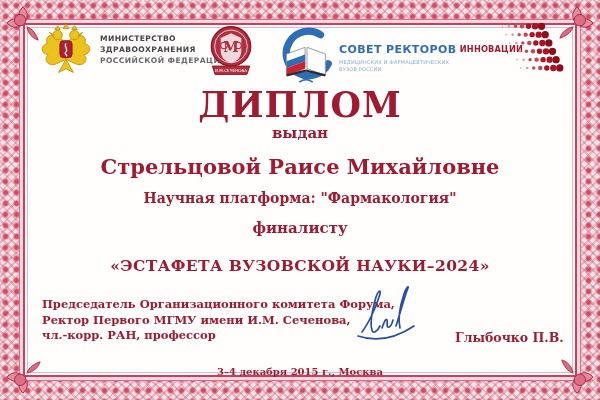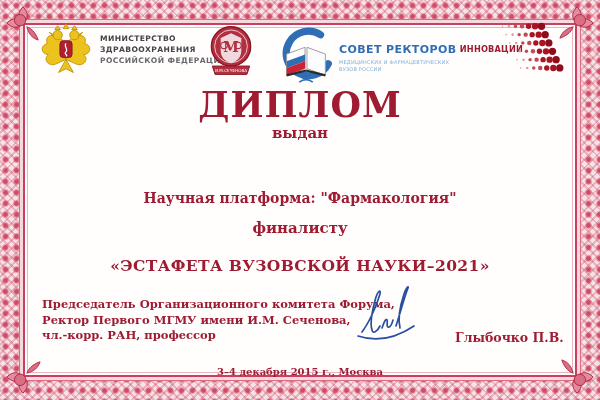--- a/index.html
+++ b/index.html
@@ -188,23 +188,24 @@
         <circle cx="32.5" cy="53" r="1.45" fill="#dc9aa2"></circle>
         <circle cx="40" cy="53" r="2.00" fill="#c24a58"></circle>
         <circle cx="47.5" cy="53" r="2.55" fill="#c24a58"></circle>
         <circle cx="55" cy="53" r="3.10" fill="#a81424"></circle>
         <circle cx="62.5" cy="53" r="3.65" fill="#a81424"></circle>
         <circle cx="70" cy="53" r="4.20" fill="#8f0c1c"></circle>
       </svg>
 
     <div class="abs center red title">ДИПЛОМ</div>
     <div class="abs center red issued">выдан</div>
+    <div class="abs center red name">Стрельцовой Раисе Михайловне</div>
     <div class="abs center red platform">Научная платформа: "Фармакология"</div>
     <div class="abs center red award1">финалисту</div>
-    <div class="abs center red award3">«ЭСТАФЕТА ВУЗОВСКОЙ НАУКИ–2021»</div>
+    <div class="abs center red award3">«ЭСТАФЕТА ВУЗОВСКОЙ НАУКИ–2024»</div>
 
     <div class="abs red signatory">
       <span style="display:block">Председатель Организационного комитета Форума,</span>
       <span style="display:block">Ректор Первого МГМУ имени И.М. Сеченова,</span>
       <span style="display:block">чл.-корр. РАН, профессор</span>
     </div>
 
     <svg class="abs" style="left:352px;top:282px;width:82px;height:66px;" viewBox="0 0 82 66">
       <g fill="none" stroke="#2a4fa0" stroke-width="1.7" stroke-linecap="round">
         <path d="M10 50 C16 42 24 26 28 12 C29 7 26 9 24 15 C20 29 18 42 20 48 C21 52 25 50 28 44"></path>

